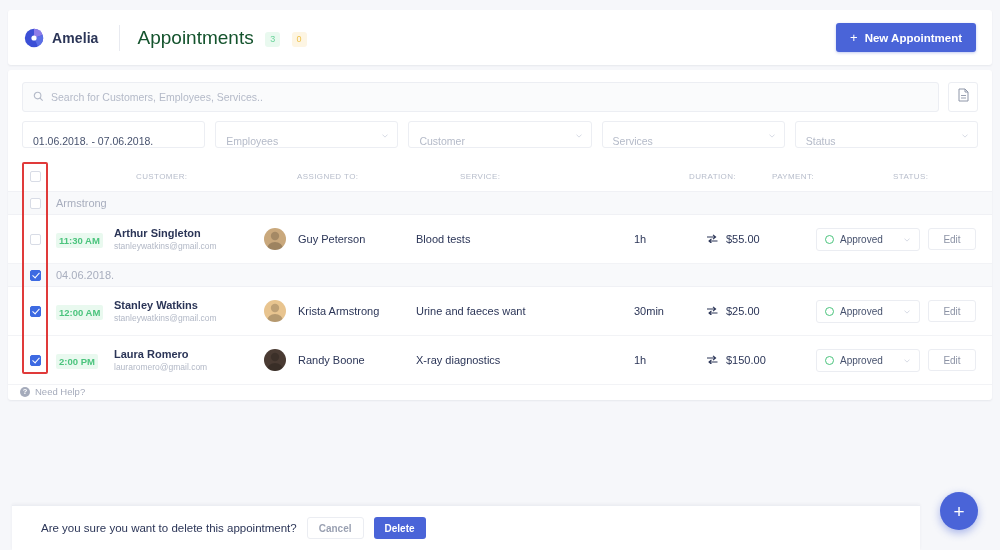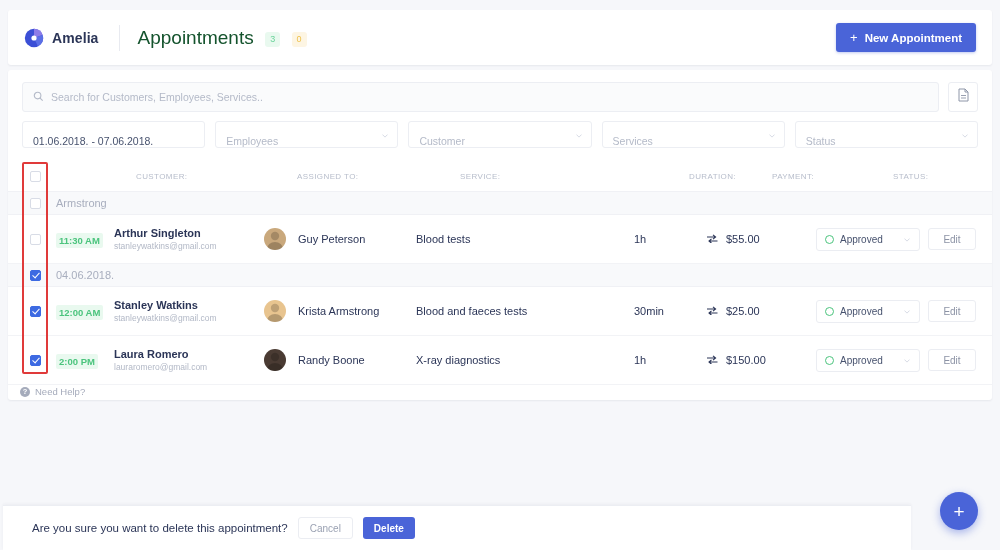--- a/index.html
+++ b/index.html
@@ -179,30 +179,30 @@
   
   .redbox {
     position: absolute; border: 2px solid #e03a3a; pointer-events: none;
     border-radius: 2px;
   }
   #redbox-checkbox-column { left: 22px; top: 162px; width: 26px; height: 212px; }
   #redbox-delete-button   { left: 283px; top: 516px; width: 42px; height: 22px; }
 
   
   .confirmbar {
-    position: absolute; left: 3px; bottom: 0; width: 908px; height: 45px;
+    position: absolute; left: 12px; bottom: 0; width: 908px; height: 45px;
     background: #fff; border-top: 1px solid #eceef3;
     display: flex; align-items: center; padding-left: 29px; gap: 10px;
     box-shadow: 0 -1px 3px rgba(30,40,70,.05);
   }
   .confirm-text { font-size: 11.5px; color: #2b3557; }
   .btn-cancel {
     height: 22px; padding: 0 11px; border: 1px solid #ebedf2;
     border-radius: 3px; background: #fff; font-size: 10px; color: #9aa1b2;
-    cursor: pointer; font-family: "Liberation Sans", sans-serif;
+    cursor: pointer; font-family: "Liberation Sans", sans-serif; font-weight: bold;
   }
   .btn-delete {
     height: 22px; padding: 0 11px; border: none; border-radius: 3px;
     background: #4a64d8; font-size: 10px; color: #fff; font-weight: bold;
     cursor: pointer; font-family: "Liberation Sans", sans-serif;
   }
 
   .fab {
     position: absolute; right: 22px; bottom: 20px;
     width: 38px; height: 38px; border-radius: 50%;
@@ -366,21 +366,21 @@
             <div class="cust-name">Stanley Watkins</div>
             <div class="cust-mail">stanleywatkins@gmail.com</div>
           </div>
           <div class="col-assign assign">
             <span class="avatar" style="background:#e8c48f"><svg width="22" height="22" viewBox="0 0 22 22">
                 <circle cx="11" cy="8" r="4.2" fill="rgba(0,0,0,.18)"></circle>
                 <ellipse cx="11" cy="21" rx="8" ry="7" fill="rgba(0,0,0,.22)"></ellipse>
               </svg></span>
             <span class="assign-name">Krista Armstrong</span>
           </div>
-          <div class="col-serv service">Blood and faeces tests</div>
+          <div class="col-serv service">Urine and faeces want</div>
           <div class="col-dur duration">30min</div>
           <div class="col-pay payment">
             <span><svg width="13" height="9" viewBox="0 0 13 9">
                 <path d="M1 3 h8 M7 .8 L9.6 3 L7 5.2" fill="none" stroke="#2b3557" stroke-width="1.1"></path>
                 <path d="M11.5 7 h-8 M5.5 4.8 L3 7 L5.5 9.2" fill="none" stroke="#2b3557" stroke-width="1.1"></path>
               </svg></span>
             <span>$25.00</span>
           </div>
           <div class="col-stat">
             <div class="status-select">

